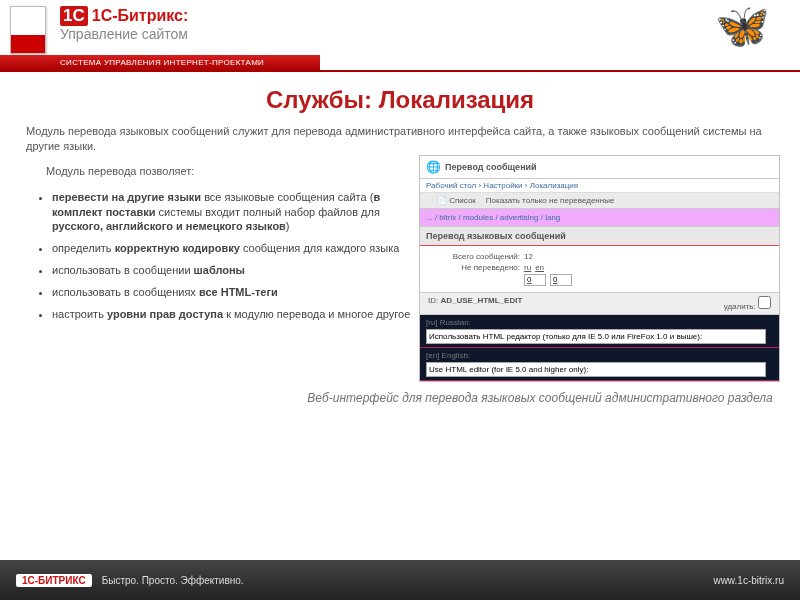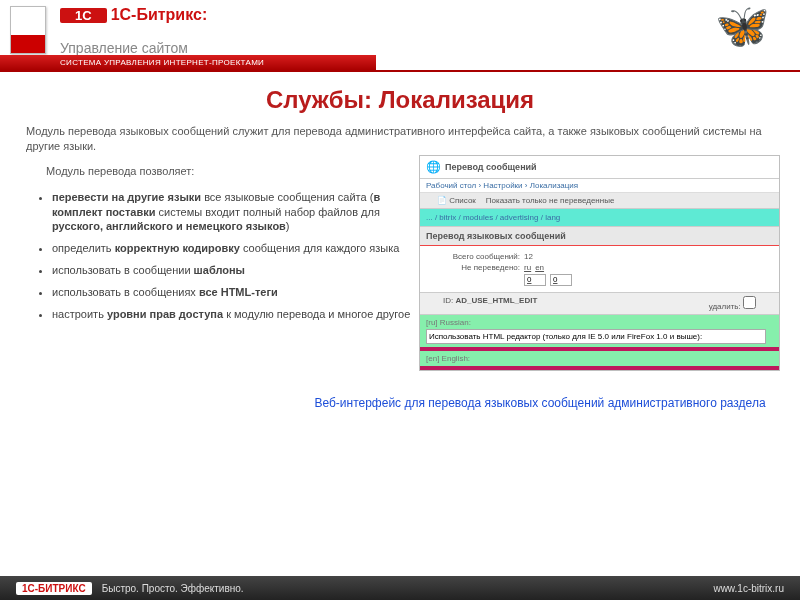--- a/index.html
+++ b/index.html
@@ -4,23 +4,23 @@
 <style>
   * { box-sizing: border-box; margin: 0; padding: 0; }
   body { font-family: Arial, Helvetica, sans-serif; width: 800px; height: 600px; background: #fff; position: relative; overflow: hidden; }
 
   
   .header { display: flex; align-items: flex-start; padding: 6px 20px 0 10px; height: 72px; border-bottom: 2px solid #a80000; position: relative; }
   .boxart { width: 40px; height: 52px; margin-right: 10px; position: relative; }
   .boxart .box3d { width: 36px; height: 48px; background: linear-gradient(#fff 0 60%, #c00 60% 100%); border: 1px solid #bbb; box-shadow: 1px 1px 2px rgba(0,0,0,.2); }
   .brand { display: flex; flex-direction: column; }
   .brand-top { font-size: 16px; font-weight: bold; color: #c11; display: flex; align-items: center; gap: 4px;}
-  .brand-top .i1c { background:#c11; color:#fff; font-size:13px; padding:0 15px; border-radius:2px; }
-  .brand-sub { font-size: 14px; color: #888; margin-top: 16px; }
-  .redbar { position: absolute; left: 0; bottom: 0; height: 15px; width: 376px; background: linear-gradient(#d81e1e,#a80000); color: #fff; font-size: 8px; letter-spacing: .3px; padding-left: 60px; display:flex; align-items:center; }
+  .brand-top .i1c { background:#c11; color:#fff; font-size:17px; padding:0 3px; border-radius:2px; }
+  .brand-sub { font-size: 14px; color: #888; }
+  .redbar { position: absolute; left: 0; bottom: 0; height: 15px; width: 320px; background: linear-gradient(#d81e1e,#a80000); color: #fff; font-size: 8px; letter-spacing: .3px; padding-left: 60px; display:flex; align-items:center; }
   .butterfly { position:absolute; right:30px; top:4px; font-size:44px; line-height:1; }
 
   
   .title { text-align: center; font-size: 24px; color: #b91c1c; font-weight: bold; margin: 14px 0 10px; }
 
   
   .intro { font-size: 11px; color: #555; padding: 0 26px; line-height: 1.4; }
   .subintro { font-size: 11px; color: #555; padding: 10px 26px 6px; }
 
   
@@ -31,36 +31,36 @@
   ul.feat { list-style: disc; padding-left: 32px; font-size: 11px; color:#444; }
   ul.feat li { margin: 7px 0; line-height: 1.35; }
   ul.feat b { font-weight: bold; }
 
   
   .shot { border:1px solid #bfbfbf; background:#f6f6f6; font-size:9px; color:#555; }
   .shot-head { background:#fff; padding:4px 6px; border-bottom:1px solid #ccc; display:flex; align-items:center; gap:4px;}
   .shot-head .globe { font-size:12px; }
   .shot-bread { padding:2px 6px; font-size:8px; color:#3b6ea5; border-bottom:1px solid #ddd; background:#fff; }
   .shot-toolbar { padding:3px 17px; background:#eaeaea; border-bottom:1px solid #ccc; display:flex; gap:10px; font-size:8px;align-items:center; }
-  .shot-path { padding:4px 6px; background:#5eead4; color:#3b6ea5; border-bottom:1px solid #ccc; font-size:8px;}
+  .shot-path { padding:4px 6px; background:#f0abfc; color:#3b6ea5; border-bottom:1px solid #ccc; font-size:8px;}
   .shot-sect { padding:4px 6px; background:#e8e8e8; font-weight:bold; font-size:9px; border-bottom:1px solid #ef4444;}
   .shot-info { padding:4px 20px; background:#fff; font-size:8px; }
   .shot-info .row { display:flex; gap:4px; margin:2px 0; }
   .shot-info .lab { text-align:right; width:80px; }
   .mini-inputs { display:inline-flex; gap:4px;text-decoration:underline; }
   .mini-inputs input { width:22px; height:12px; font-size:8px; border:1px solid #aaa; padding:0 2px;}
-  .shot-row2 { display:flex; justify-content:space-between; padding:3px 23px; background:#eee; border-top:1px solid #ccc; border-bottom:1px solid #ccc; font-size:8px;}
-  .shot-trg { padding:3px 6px; background:#86efac; border-bottom:4px solid #be185d; }
+  .shot-row2 { display:flex; justify-content:space-between; padding:3px 8px; background:#eee; border-top:1px solid #ccc; border-bottom:1px solid #ccc; font-size:8px;}
+  .shot-trg { padding:3px 6px; background:#0f172a; border-bottom:1px solid #be185d; }
   .shot-trg .lng { color:#777; font-size:8px; }
   .shot-trg input { width: 98%; font-size:8px; border:1px solid #aaa; padding:2px; margin-top:2px; }
 
-  .caption { text-align:center; font-size:12px; color:#1d4ed8; margin:24px 0 0 0; padding: 0 20px 0 300px; line-height:1.4; }
+  .caption { text-align:center; font-size:12px; color:#737373; margin:8px 0 0 0; padding: 0 20px 0 300px; line-height:1.4;font-style:italic; }
 
   
-  .footer { position:absolute; bottom:0; left:0; right:0; height:24px; background:linear-gradient(#444,#222); color:#ddd; font-size:10px; display:flex; align-items:center; padding:0 16px; }
+  .footer { position:absolute; bottom:0; left:0; right:0; height:40px; background:linear-gradient(#444,#222); color:#ddd; font-size:10px; display:flex; align-items:center; padding:0 16px; }
   .footer .fbrand { background:#fff; color:#c11; font-weight:bold; font-size:10px; padding:1px 6px; border-radius:2px; margin-right:10px;}
   .footer .site { margin-left:auto; }
 </style>
 </head>
 <body>
 
 <div class="header">
   <div class="boxart">
       <div class="box3d"></div>
     </div>
@@ -137,20 +137,21 @@
       <div class="shot-row2">
         <span><span>ID:</span> <b>AD_USE_HTML_EDIT</b></span>
         <span><span>удалить:</span> <input type="checkbox" style=""></span>
       </div>
       <div class="shot-trg">
         <div class="lng">[ru] Russian:</div>
         <input value="Использовать HTML редактор (только для IE 5.0 или FireFox 1.0 и выше):" style="">
       </div>
       <div class="shot-trg">
         <div class="lng">[en] English:</div>
+        <input value="Use HTML editor (for IE 5.0 and higher only):" style="">
       </div>
     </div>
   </div>
 </div>
 
 <div class="caption">Веб-интерфейс для перевода языковых сообщений административного раздела</div>
 
 <div class="footer">
   <span class="fbrand">1С-БИТРИКС</span>
   <span>Быстро. Просто. Эффективно.</span>

